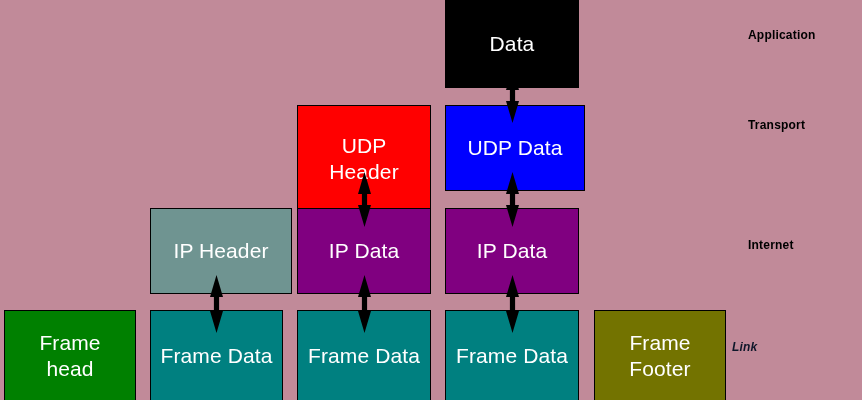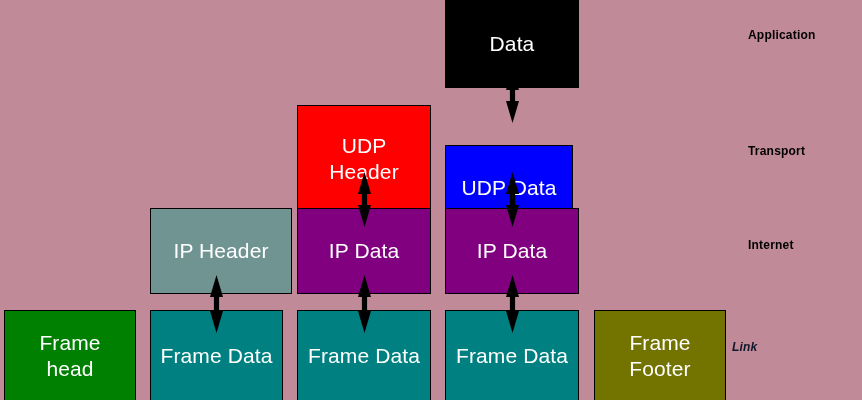--- a/index.html
+++ b/index.html
@@ -57,33 +57,33 @@
     display: block;
   }
 </style>
 </head>
 <body style="background: rgb(193, 138, 153);">
 
 <div id="diagram" style="width: 862px; height: 400px; background: rgb(193, 138, 153);">
     <div class="box" style="left: 445px; top: -1px; width: 134px; height: 89px; background: rgb(0, 0, 0); color: rgb(255, 255, 255);"><span class="box-label">Data</span></div>
     <div class="box" style="left: 297px; top: 105px; width: 134px; height: 108px; background: rgb(255, 0, 0); color: rgb(255, 255, 255);"><span class="box-label">UDP
 Header</span></div>
-    <div class="box" style="left: 445px; top: 105px; width: 128px; height: 86px; background: rgb(0, 0, 255); color: rgb(255, 255, 255); margin-top: 40px;"><span class="box-label">UDP Data</span></div>
+    <div class="box" style="left: 445px; top: 105px; width: 140px; height: 86px; background: rgb(0, 0, 255); color: rgb(255, 255, 255);"><span class="box-label">UDP Data</span></div>
     <div class="box" style="left: 150px; top: 208px; width: 142px; height: 86px; background: rgb(111, 148, 145); color: rgb(255, 255, 255);"><span class="box-label">IP Header</span></div>
     <div class="box" style="left: 297px; top: 208px; width: 134px; height: 86px; background: rgb(128, 0, 128); color: rgb(255, 255, 255);"><span class="box-label">IP Data</span></div>
     <div class="box" style="left: 445px; top: 208px; width: 134px; height: 86px; background: rgb(128, 0, 128); color: rgb(255, 255, 255);"><span class="box-label">IP Data</span></div>
     <div class="box" style="left: 4px; top: 310px; width: 132px; height: 91px; background: rgb(0, 128, 0); color: rgb(255, 255, 255);"><span class="box-label">Frame
 head</span></div>
     <div class="box" style="left: 150px; top: 310px; width: 133px; height: 91px; background: rgb(0, 128, 128); color: rgb(255, 255, 255);"><span class="box-label">Frame Data</span></div>
     <div class="box" style="left: 297px; top: 310px; width: 134px; height: 91px; background: rgb(0, 128, 128); color: rgb(255, 255, 255);"><span class="box-label">Frame Data</span></div>
     <div class="box" style="left: 445px; top: 310px; width: 134px; height: 91px; background: rgb(0, 128, 128); color: rgb(255, 255, 255);"><span class="box-label">Frame Data</span></div>
     <div class="box" style="left: 594px; top: 310px; width: 132px; height: 91px; background: rgb(115, 115, 0); color: rgb(255, 255, 255);"><span class="box-label">Frame
 Footer</span></div>
     <div class="layer-label" style="left: 748px; top: 28px; color: rgb(0, 0, 0);">Application</div>
-    <div class="layer-label" style="left: 748px; top: 144px; color: rgb(0, 0, 0);">Transport</div>
+    <div class="layer-label" style="left: 748px; top: 118px; color: rgb(0, 0, 0);">Transport</div>
     <div class="layer-label" style="left: 748px; top: 238px; color: rgb(0, 0, 0); text-align: right;">Internet</div>
     <div class="layer-label" style="left: 732px; top: 340px; color: #0f172a; font-style: italic;">Link</div>
     <div class="arrow" style="left: 503px; top: 68px; width: 19px; height: 55px;">
       <svg width="19" height="55" viewBox="0 0 19 55">
         <polygon points="9.5,0 16,22 12.1,22 12.1,33 16,33 9.5,55 3,33 6.9,33 6.9,22 3,22" fill="#000000"></polygon>
       </svg>
     </div>
     <div class="arrow" style="left: 503px; top: 172px; width: 19px; height: 55px;">
       <svg width="19" height="55" viewBox="0 0 19 55">
         <polygon points="9.5,0 16,22 12.1,22 12.1,33 16,33 9.5,55 3,33 6.9,33 6.9,22 3,22" fill="#000000"></polygon>

